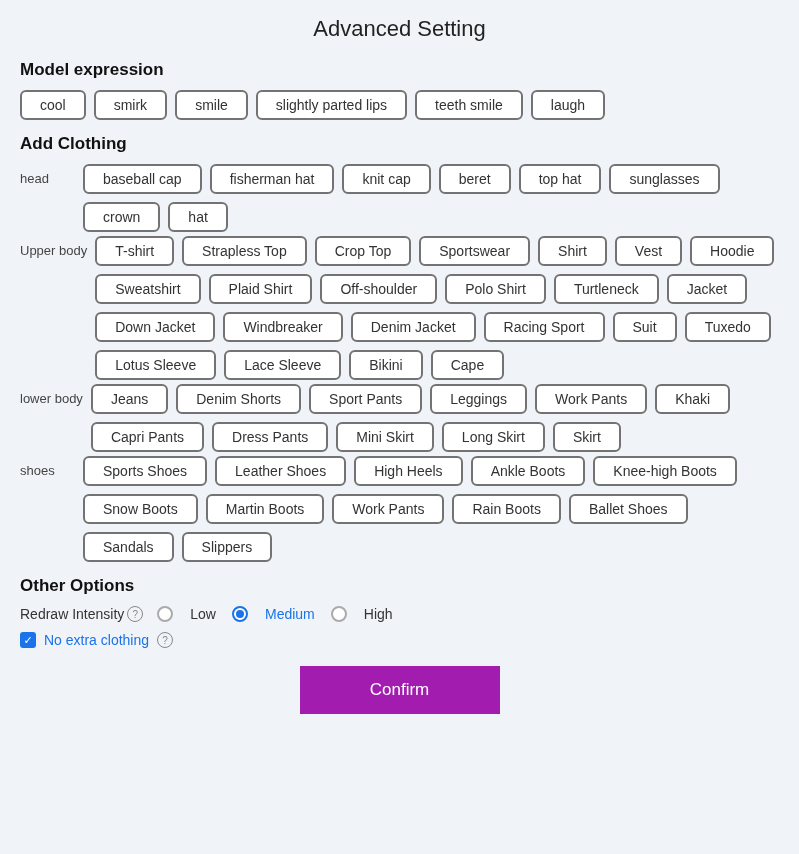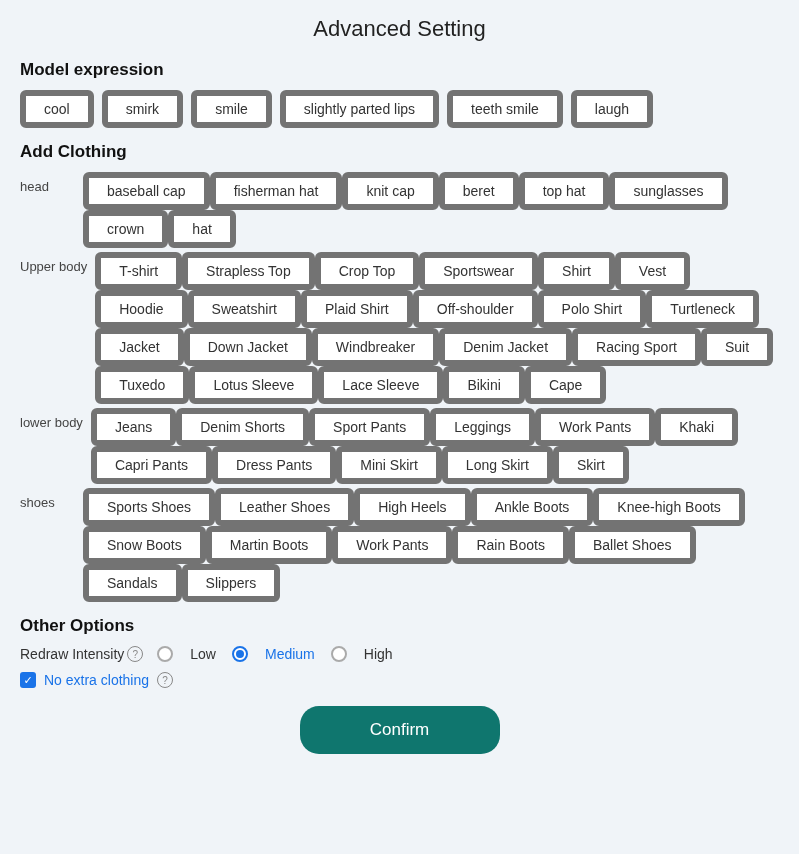--- a/index.html
+++ b/index.html
@@ -33,21 +33,21 @@
       margin-bottom: 14px;
     }
     .tag-row {
       display: flex;
       flex-wrap: wrap;
       gap: 8px;
       margin-bottom: 8px;
     }
     .tag {
       background: #fff;
-      border: 6px solid #737373;
+      border: 2px solid #737373;
       border-radius: 6px;
       padding: 5px 18px;
       font-size: 14px;
       color: #333;
       cursor: pointer;
       white-space: nowrap;
     }
     .clothing-section {
       margin-bottom: 14px;
     }
@@ -64,20 +64,21 @@
     .body-part-label {
       font-size: 13px;
       color: #444;
       min-width: 55px;
       padding-top: 7px;
       line-height: 1.3;
     }
     .tags-wrap {
       display: flex;
       flex-wrap: wrap;
+      gap: 8px;
       flex: 1;
     }
     .other-options-section {
       margin-bottom: 14px;
     }
     .redraw-row {
       display: flex;
       align-items: center;
       gap: 14px;
       margin-bottom: 10px;
@@ -154,24 +155,24 @@
       content: '✓';
       color: #fff;
       font-size: 11px;
     }
     .confirm-bar {
       display: flex;
       justify-content: center;
       margin-top: 18px;
     }
     .confirm-btn {
-      background: #0f766e;
+      background: #a21caf;
       color: #fff;
       border: none;
-      border-radius: 19px;
+      border-radius: 0;
       padding: 14px 0;
       width: 200px;
       font-size: 17px;
       font-weight: 500;
       cursor: pointer;
     }
   </style>
 </head>
 <body>
 

